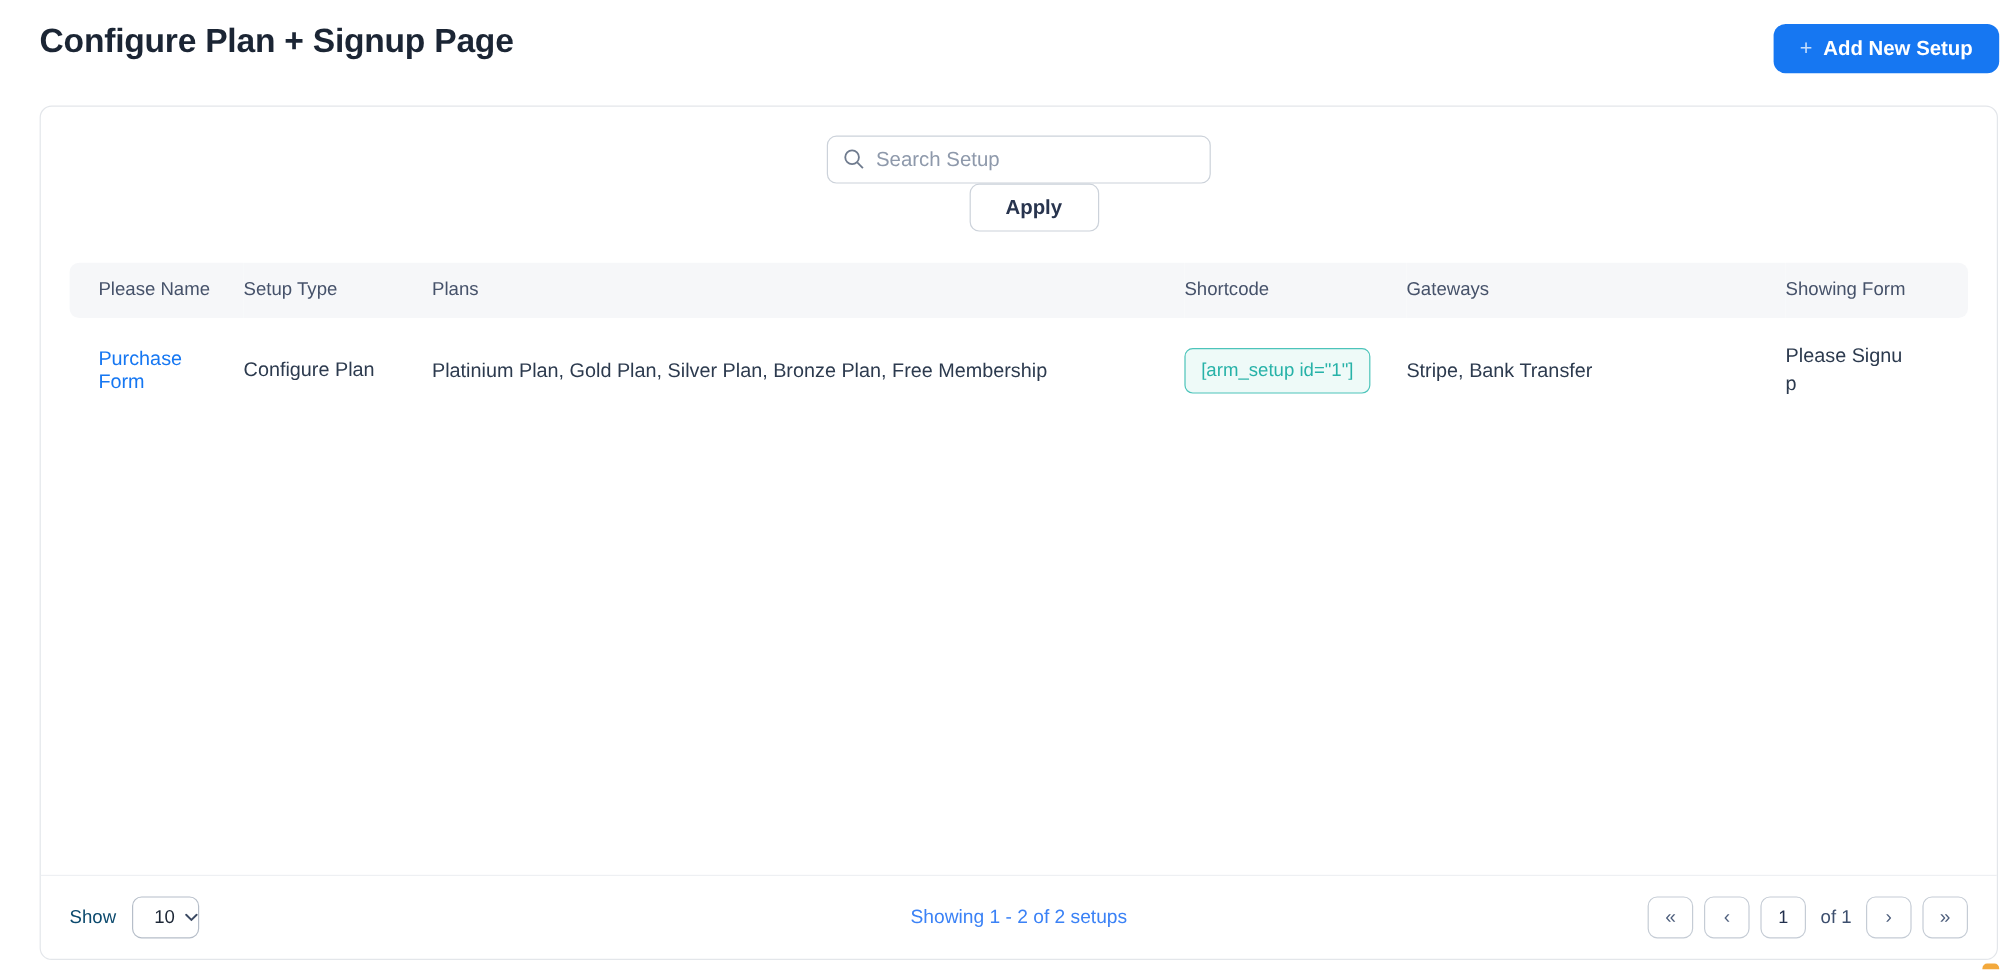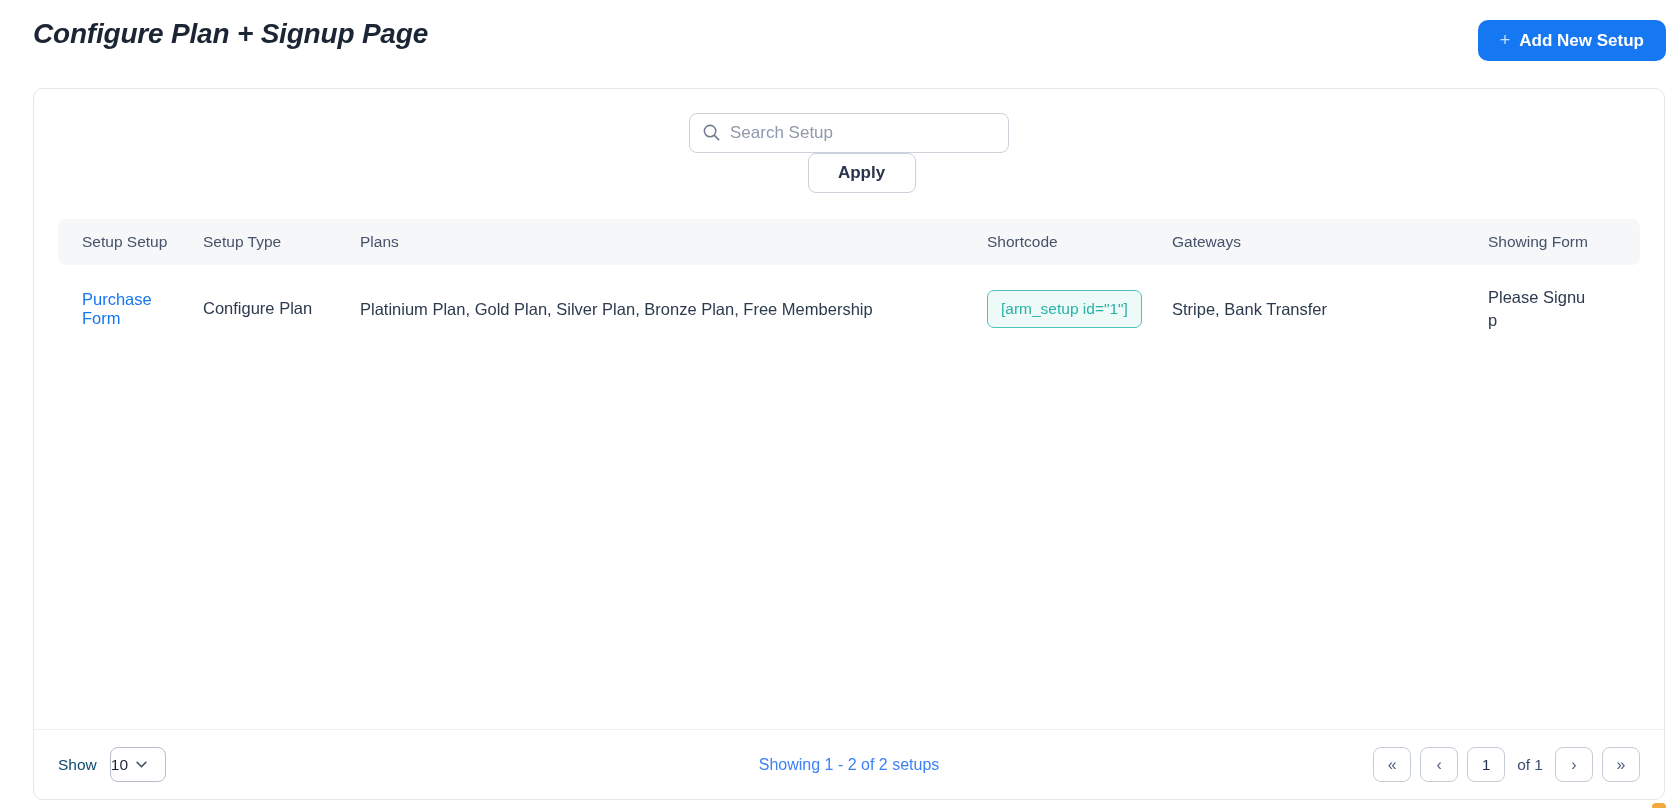--- a/index.html
+++ b/index.html
@@ -10,21 +10,20 @@
     color: #2c3a4e;
     overflow: hidden;
     position: relative;
   }
 
   
   .page-title {
     position: absolute; left: 33px; top: 18px;
     font-size: 28px; font-weight: 700; color: #1b2534;
     letter-spacing: -0.2px;
-    font-style: italic;
   }
   .add-btn {
     position: absolute; right: 4px; top: 20px;
     height: 41px; padding: 0 22px;
     background: #1677f2; color: #ffffff;
     border: none; border-radius: 10px;
     font-family: "Liberation Sans", sans-serif;
     font-size: 17px; font-weight: 700;
     display: flex; align-items: center; gap: 9px;
     cursor: pointer;
@@ -120,21 +119,21 @@
     height: 70px;
     border-top: 1px solid #eef0f3;
     display: flex; align-items: center;
     padding: 0 24px;
   }
   .show-label { font-size: 15.5px; color: #0c4a6e; }
   .per-page-select {
     margin-left: 13px;
     width: 56px; height: 35px;
     border: 1px solid #b6bec9; border-radius: 8px;
-    display: flex; align-items: center; justify-content: flex-start; gap: 8px;
+    display: flex; align-items: center; justify-content: flex-end; gap: 8px;
     font-size: 15.5px; color: #1d2736;
     cursor: pointer; background: #fff;
   }
   .chev-down { width: 11px; height: 7px; color: #3c4a63; }
   .footer-summary {
     position: absolute; left: 0; right: 0; text-align: center;
     font-size: 16px; color: #3b82f6;
     pointer-events: none;
   }
   .pager { margin-left: auto; display: flex; align-items: center; gap: 9px; position: relative; }
@@ -182,21 +181,21 @@
           <line x1="13" y1="13" x2="18" y2="18"></line>
         </svg>
         <input class="search-input" type="text" placeholder="Search Setup" style="">
       </div>
       <button class="apply-btn">Apply</button>
     </div>
 
     <table class="setup-table">
       <thead>
         <tr>
-          <th class="col-name">Setup Setup</th>
+          <th class="col-name">Please Name</th>
           <th class="col-type">Setup Type</th>
           <th class="col-plans">Plans</th>
           <th class="col-short">Shortcode</th>
           <th class="col-gate">Gateways</th>
           <th class="col-member">Showing Form</th>
         </tr>
       </thead>
       <tbody>
         <tr>
           <td>

